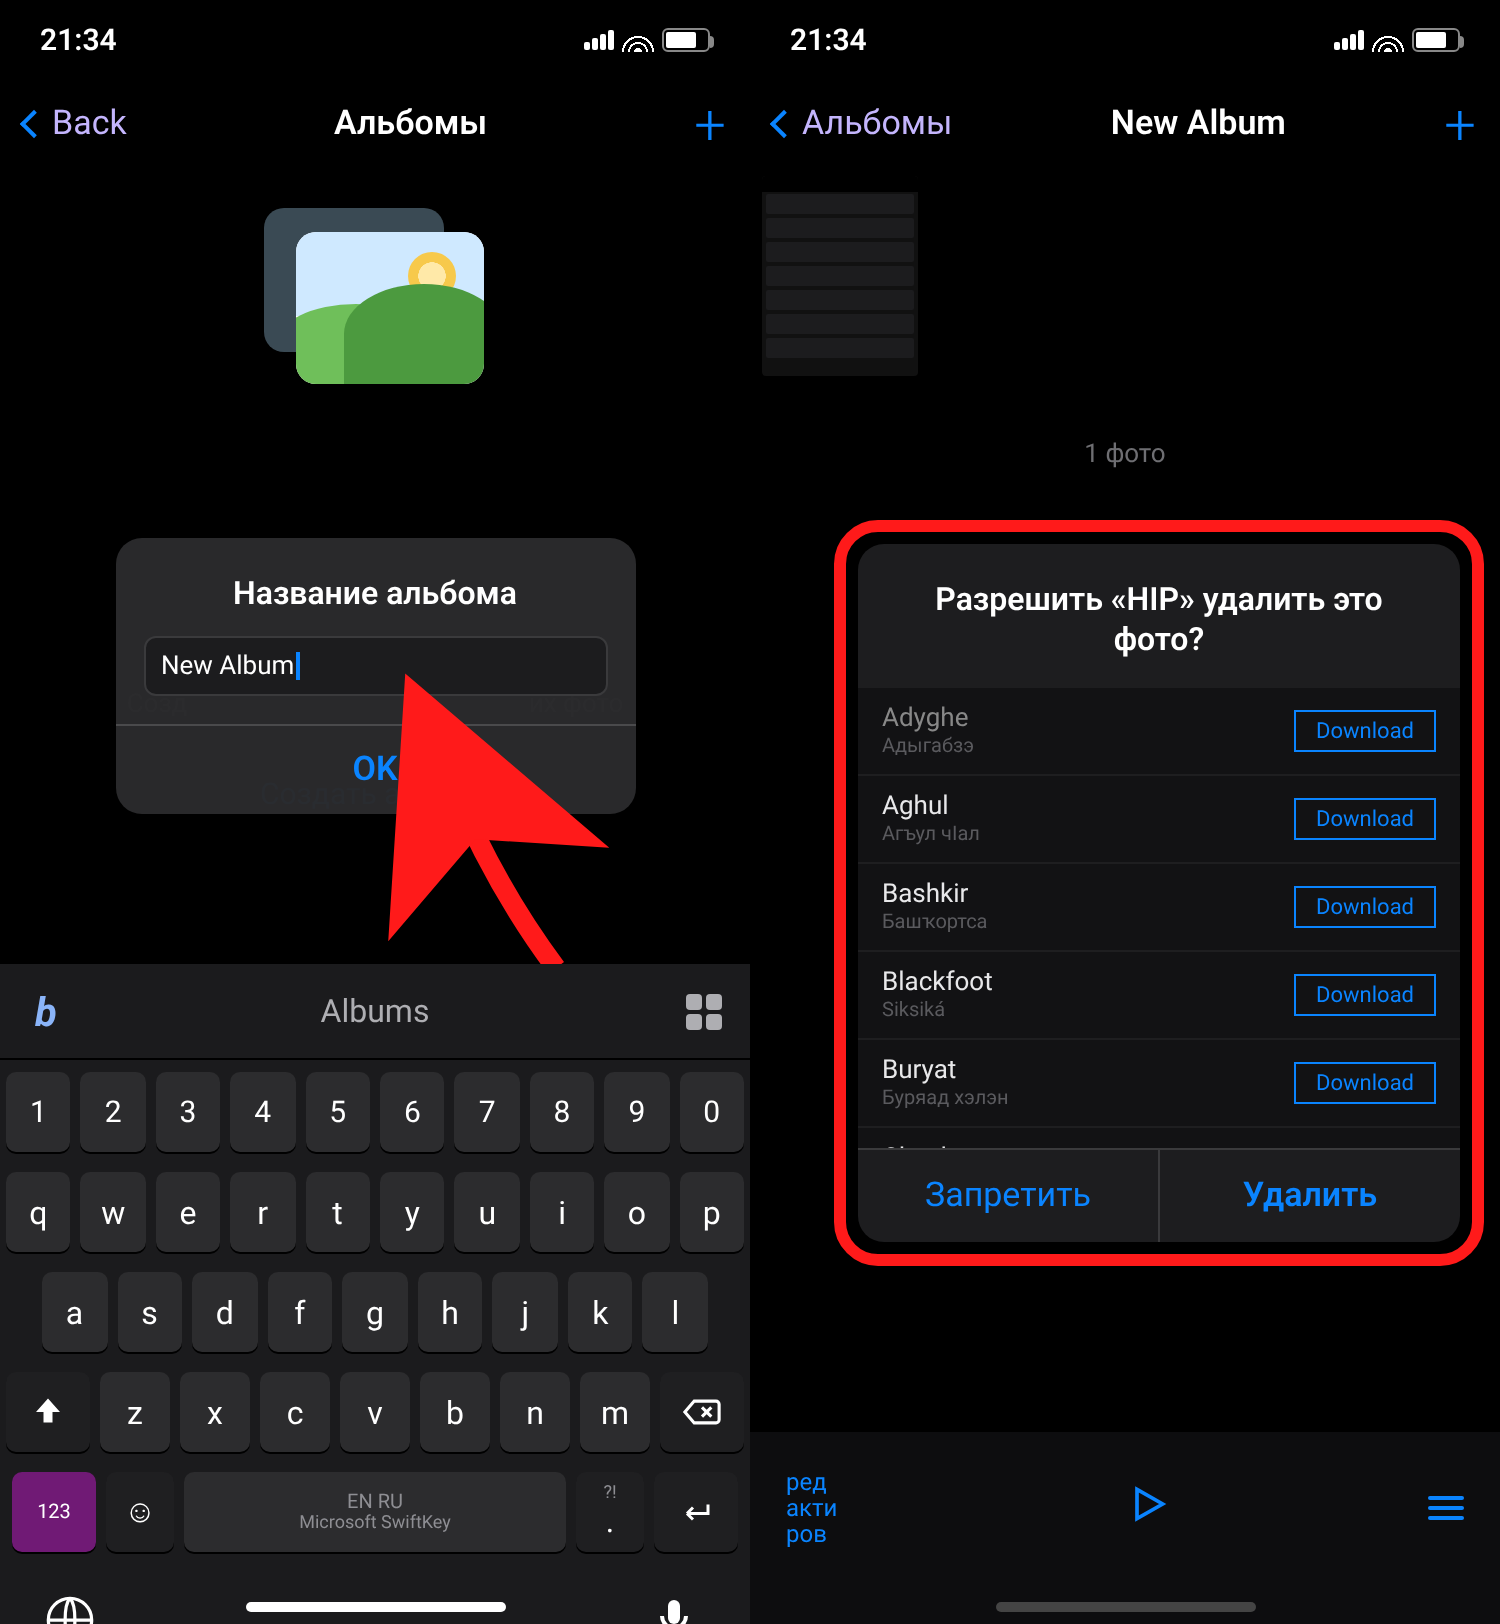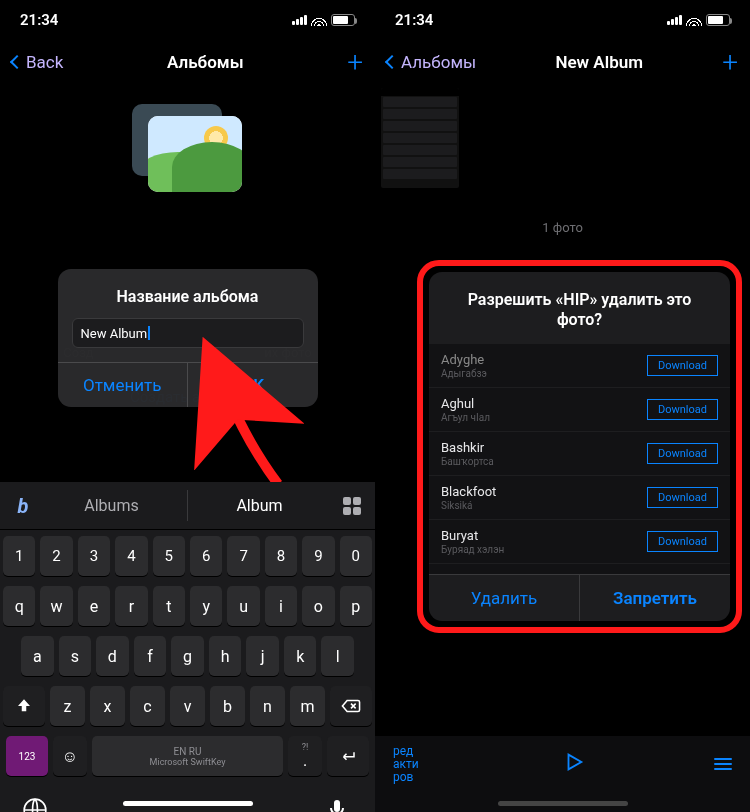--- a/index.html
+++ b/index.html
@@ -109,21 +109,21 @@
   .perm-body { background:#121214; padding:0; max-height:230px; overflow:hidden;}
   .lang-row{display:flex;align-items:center;justify-content:space-between;padding:8px 12px;border-bottom:1px solid #1e1e20;}
   .lang-left{display:flex;flex-direction:column;}
   .lang-name{color:#e8e8ea;font-size:13px;}
   .lang-sub{color:#5a5a5e;font-size:10px;margin-top:1px;}
   .dl-btn{color:#0a84ff;font-size:11px;border:1px solid #0a84ff;border-radius:0;padding:3px 10px;}
   .perm-btns{display:flex;border-top:0.5px solid #3a3a3c;}
   .perm-btn{flex:1;height:46px;display:flex;align-items:center;justify-content:center;color:#0a84ff;font-size:17px;}
   .perm-btn + .perm-btn{border-left:0.5px solid #3a3a3c;font-weight:600;}
 
-  .bottombar { position:absolute; bottom:0; left:0; right:0; height:76px; background:#0d0d0f; display:flex; align-items:center; justify-content:space-between; padding:0 18px 20px;}
+  .bottombar { position:absolute; bottom:0; left:0; right:0; height:96px; background:#0d0d0f; display:flex; align-items:center; justify-content:space-between; padding:0 18px 20px;}
   .bb-text{color:#0a84ff;font-size:12px;line-height:13px;max-width:40px;}
   .play{color:#0a84ff;}
   .menu{display:flex;flex-direction:column;gap:3px;}
   .menu span{width:18px;height:2px;background:#0a84ff;border-radius:1px;}
   .homebar2{position:absolute;bottom:6px;left:50%;transform:translateX(-50%);width:130px;height:5px;border-radius:3px;background:#444;}
   .lang-row.faded .lang-name{color:#888;}
 </style>
 </head>
 <body>
 
@@ -171,41 +171,39 @@
       <span class="create">Создать альбом</span>
     </div>
 
     <div class="dialog">
       <div class="dialog-title">Название альбома</div>
       <div class="dialog-input">
         <span>New Album</span>
           <span class="cursor"></span>
       </div>
       <div class="dialog-btns">
-        <div class="dialog-btn">Отменить</div>
         <div class="dialog-btn ok">OK</div>
       </div>
     </div>
 
     <div class="arrow">
       <svg width="90" height="110">
         <defs>
             <marker id="ah" markerWidth="12" markerHeight="12" refX="6" refY="6" orient="auto">
               <path d="M0,0 L12,6 L0,12 L3,6 Z" fill="#ff1a1a"></path>
             </marker>
           </defs>
         <path d="M 70,100 Q 40,60 18,8" stroke="#ff1a1a" stroke-width="10" fill="none" marker-end="url(#ah)"></path>
       </svg>
     </div>
 
     <div class="kbd">
       <div class="kbd-sugg">
         <div class="bing">b</div>
         <div class="sugg">Albums</div>
-        <div class="sugg mid">Album</div>
         <div class="grid-icon">
             <div class="g">
               <span></span>
               <span></span>
               <span></span>
               <span></span>
             </div>
           </div>
       </div>
       <div class="kbd-rows">
@@ -370,22 +368,22 @@
             </div>
             <span class="dl-btn">Download</span>
           </div>
           <div class="lang-row">
             <div class="lang-left">
               <span class="lang-name">Chechen</span>
             </div>
           </div>
         </div>
       <div class="perm-btns">
+        <div class="perm-btn">Запретить</div>
         <div class="perm-btn">Удалить</div>
-        <div class="perm-btn">Запретить</div>
       </div>
     </div>
   </div>
 
   <div class="bottombar">
     <span class="bb-text">ред акти ров</span>
     <span class="play"><svg width="22" height="22" viewBox="0 0 24 24" fill="none" stroke="#0a84ff" stroke-width="2">
           <path d="M6 4l14 8-14 8z"></path>
         </svg></span>
     <span class="menu">

